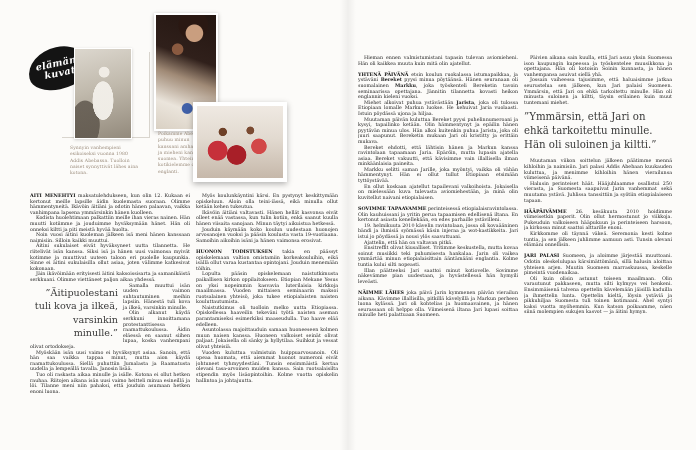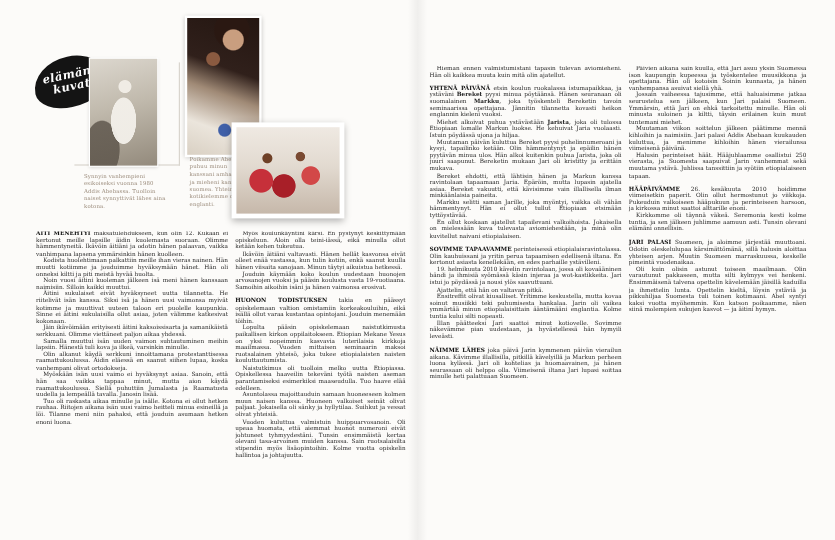--- a/index.html
+++ b/index.html
@@ -128,20 +128,21 @@
   </div>
 
   <div class="col col-l1">
     <div class="pgroup no-top">
         <p class="para first"><span class="lead">ÄITI MENEHTYI</span> maksatulehdukseen, kun olin 12. Kukaan ei kertonut meille lapsille äidin kuolemasta suoraan. Olimme hämmentyneitä. Ikävöin äitiäni ja odotin hänen palaavan, vaikka vanhimpana lapsena ymmärsinkin hänen kuolleen.</p>
         <p class="para">Kodista huolehtimaan palkattiin meille ihan vieras nainen. Hän muutti kotiimme ja jouduimme hyväksymään hänet. Hän oli onneksi kiltti ja piti meistä hyvää huolta.</p>
         <p class="para">Noin vuosi äitini kuoleman jälkeen isä meni hänen kanssaan naimisiin. Silloin kaikki muuttui.</p>
         <p class="para">Äitini sukulaiset eivät hyväksyneet uutta tilannetta. He riitelivät isän kanssa. Siksi isä ja hänen uusi vaimonsa myivät kotimme ja muuttivat uuteen taloon eri puolelle kaupunkia. Sinne ei äitini sukulaisilla ollut asiaa, joten välimme katkesivat kokonaan.</p>
         <p class="para">Jäin ikävöimään erityisesti äitini kaksoissisarta ja samanikäistä serkkuani. Olimme viettäneet paljon aikaa yhdessä.</p>
       </div>
+    <div class="pq-left">”Äitipuolestani tuli kova ja ilkeä, varsinkin minulle.”</div>
     <div class="pgroup">
         <p class="para">Samalla muuttui isän uuden vaimon suhtautuminen meihin lapsiin. Hänestä tuli kova ja ilkeä, varsinkin minulle.</p>
         <p class="para">Olin alkanut käydä serkkuni innoittamana protestanttisessa raamattukoulussa. Äidin eläessä en saanut siihen lupaa, koska vanhempani olivat ortodokseja.</p>
         <p class="para">Myöskään isän uusi vaimo ei hyväksynyt asiaa. Sanoin, että hän saa vaikka tappaa minut, mutta aion käydä raamattukoulussa. Siellä puhuttiin Jumalasta ja Raamatusta uudella ja lempeällä tavalla. Janosin lisää.</p>
         <p class="para">Tuo oli raskasta aikaa minulle ja isälle. Kotona ei ollut hetken rauhaa. Riitojen aikana isän uusi vaimo heitteli minua esineillä ja löi. Tilanne meni niin pahaksi, että jouduin asumaan hetken enoni luona.</p>
       </div>
   </div>
   <div class="col col-l2">
     <div class="pgroup no-top">
         <p class="para">Myös koulunkäyntini kärsi. En pystynyt keskittymään opiskeluun. Aloin olla teini-iässä, eikä minulla ollut ketään kehen tukeutua.</p>
@@ -170,20 +171,21 @@
         <p class="para">Ensitreffit olivat kiusalliset. Yritimme keskustella, mutta kovaa soinut musiikki teki puhumisesta hankalaa. Jarin oli vaikea ymmärtää minun etiopialaisittain ääntämääni englantia. Kolme tuntia kului silti nopeasti.</p>
         <p class="para">Illan päätteeksi Jari saattoi minut kotiovelle. Sovimme näkevämme pian uudestaan, ja hyvästellessä hän hymyili leveästi.</p>
         <p class="para first"><span class="lead">NÄIMME LÄHES</span> joka päivä Jarin kymmenen päivän vierailun aikana. Kävimme illallisilla, pitkillä kävelyillä ja Markun perheen luona kylässä. Jari oli kohtelias ja huomaavainen, ja hänen seurassaan oli helppo olla. Viimeisenä iltana Jari lupasi soittaa minulle heti palattuaan Suomeen.</p>
       </div>
   </div>
   <div class="col col-r2">
     <div class="pgroup no-top">
         <p class="para">Päivien aikana sain kuulla, että Jari asuu yksin Suomessa ison kaupungin kupeessa ja työskentelee muusikkona ja opettajana. Hän oli kotoisin Soinin kunnasta, ja hänen vanhempansa asuivat siellä yhä.</p>
         <p class="para">Jossain vaiheessa tajusimme, että haluaisimme jatkaa seurustelua sen jälkeen, kun Jari palaisi Suomeen. Ymmärsin, että Jari on ehkä tarkoitettu minulle. Hän oli minusta suloinen ja kiltti, täysin erilainen kuin muut tuntemani miehet.</p>
       </div>
+    <div class="pq-right">”Ymmärsin, että Jari on ehkä tarkoitettu minulle. Hän oli suloinen ja kiltti.”</div>
     <div class="pgroup">
         <p class="para">Muutaman viikon soittelun jälkeen päätimme mennä kihloihin ja naimisiin. Jari palasi Addis Abebaan kuukauden kuluttua, ja menimme kihloihin hänen vierailunsa viimeisenä päivänä.</p>
         <p class="para">Halusin perinteiset häät. Hääjuhlaamme osallistui 250 vierasta, ja Suomesta saapuivat Jarin vanhemmat sekä muutama ystävä. Juhlissa tanssittiin ja syötiin etiopialaiseen tapaan.</p>
         <p class="para first"><span class="lead">HÄÄPÄIVÄMME</span> 26. kesäkuuta 2010 hoidimme viimeisetkin paperit. Olin ollut hermostunut jo viikkoja. Pukeuduin valkoiseen hääpukuun ja perinteiseen harsoon, ja kirkossa minut saattoi alttarille enoni.</p>
         <p class="para">Kirkkomme oli täynnä väkeä. Seremonia kesti kolme tuntia, ja sen jälkeen juhlimme aamuun asti. Tunsin olevani elämäni onnellisin.</p>
         <p class="para first"><span class="lead">JARI PALASI</span> Suomeen, ja aloimme järjestää muuttoani. Odotin oleskelulupaa kärsimättömänä, sillä halusin aloittaa yhteisen arjen. Muutin Suomeen marraskuussa, keskelle pimeintä vuodenaikaa.</p>
         <p class="para">Oli kuin olisin astunut toiseen maailmaan. Olin varautunut pakkaseen, mutta silti kylmyys vei henkeni. Ensimmäisenä talvena opettelin kävelemään jäisillä kaduilla ja ihmettelin lunta. Opettelin kieltä, löysin ystäviä ja pikkuhiljaa Suomesta tuli toinen kotimaani. Abel syntyi kaksi vuotta myöhemmin. Kun katson poikaamme, näen siinä molempien sukujen kasvot — ja äitini hymyn.</p>
       </div>
   </div>
 

